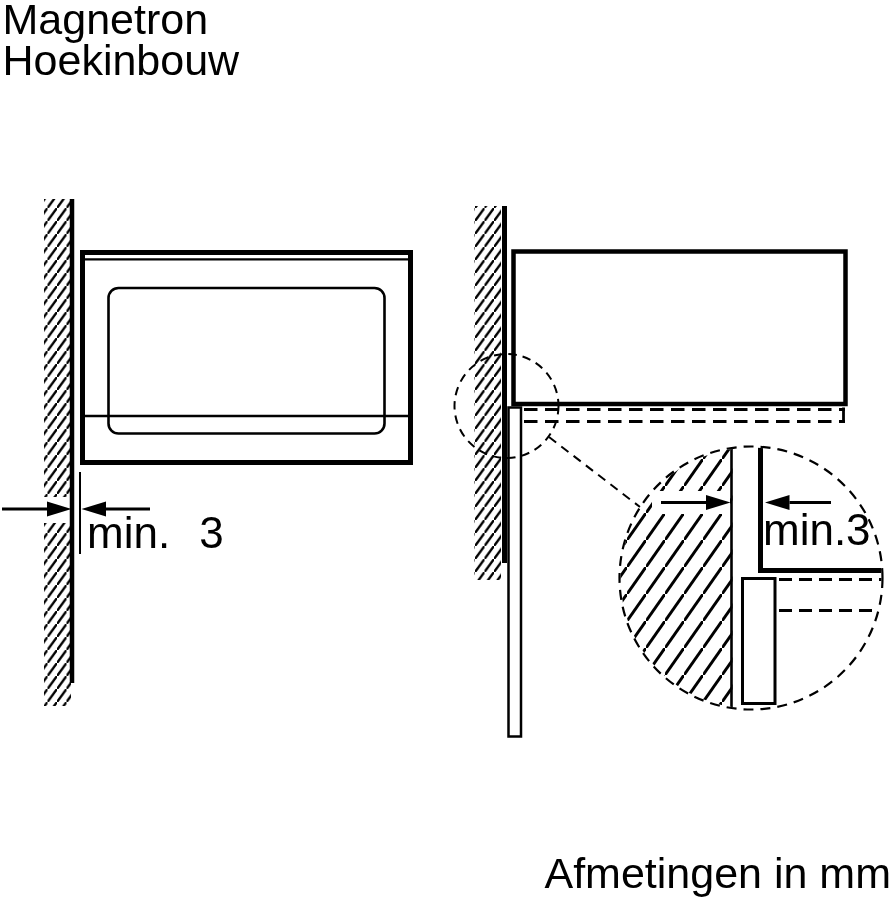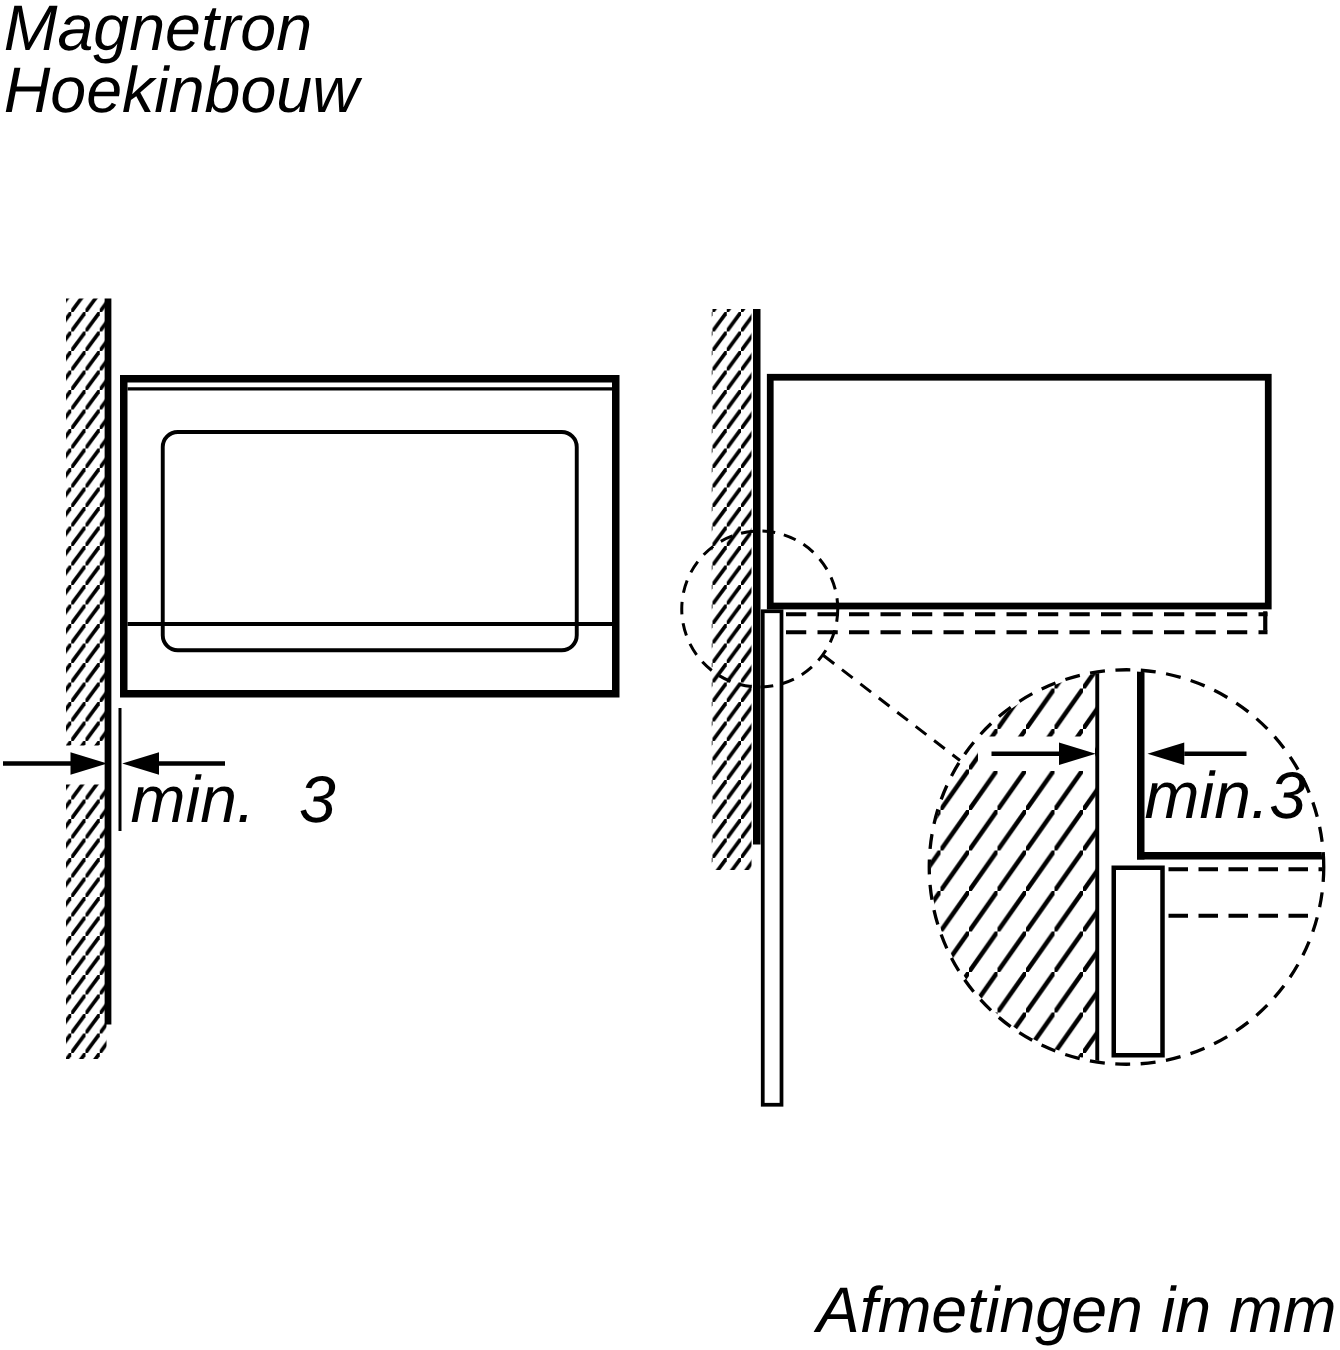--- a/index.html
+++ b/index.html
@@ -1,19 +1,19 @@
 <!DOCTYPE html>
 <html style="--ink: #000000; --bg: #ffffff;"><head>
 <meta charset="utf-8">
 <style>
   :root { --ink:#000000; --bg:#ffffff; }
   html,body { margin:0; padding:0; background:var(--bg); }
   .page {
     position:relative; width:893px; height:900px; background:var(--bg);
-    font-family:"Liberation Sans", sans-serif; overflow:hidden;font-style:italic;
+    font-family:"Liberation Sans", sans-serif; overflow:hidden;
   }
   svg text {
     font-family:"Liberation Sans", sans-serif;
     fill:var(--ink);
   }
   .title-text  { font-size:43px; letter-spacing:0px; }
   .dim-text    { font-size:44px; }
   .dim-text-sp { font-size:44px; word-spacing:17px; }
   .footer-text { font-size:43px; }
 </style>

